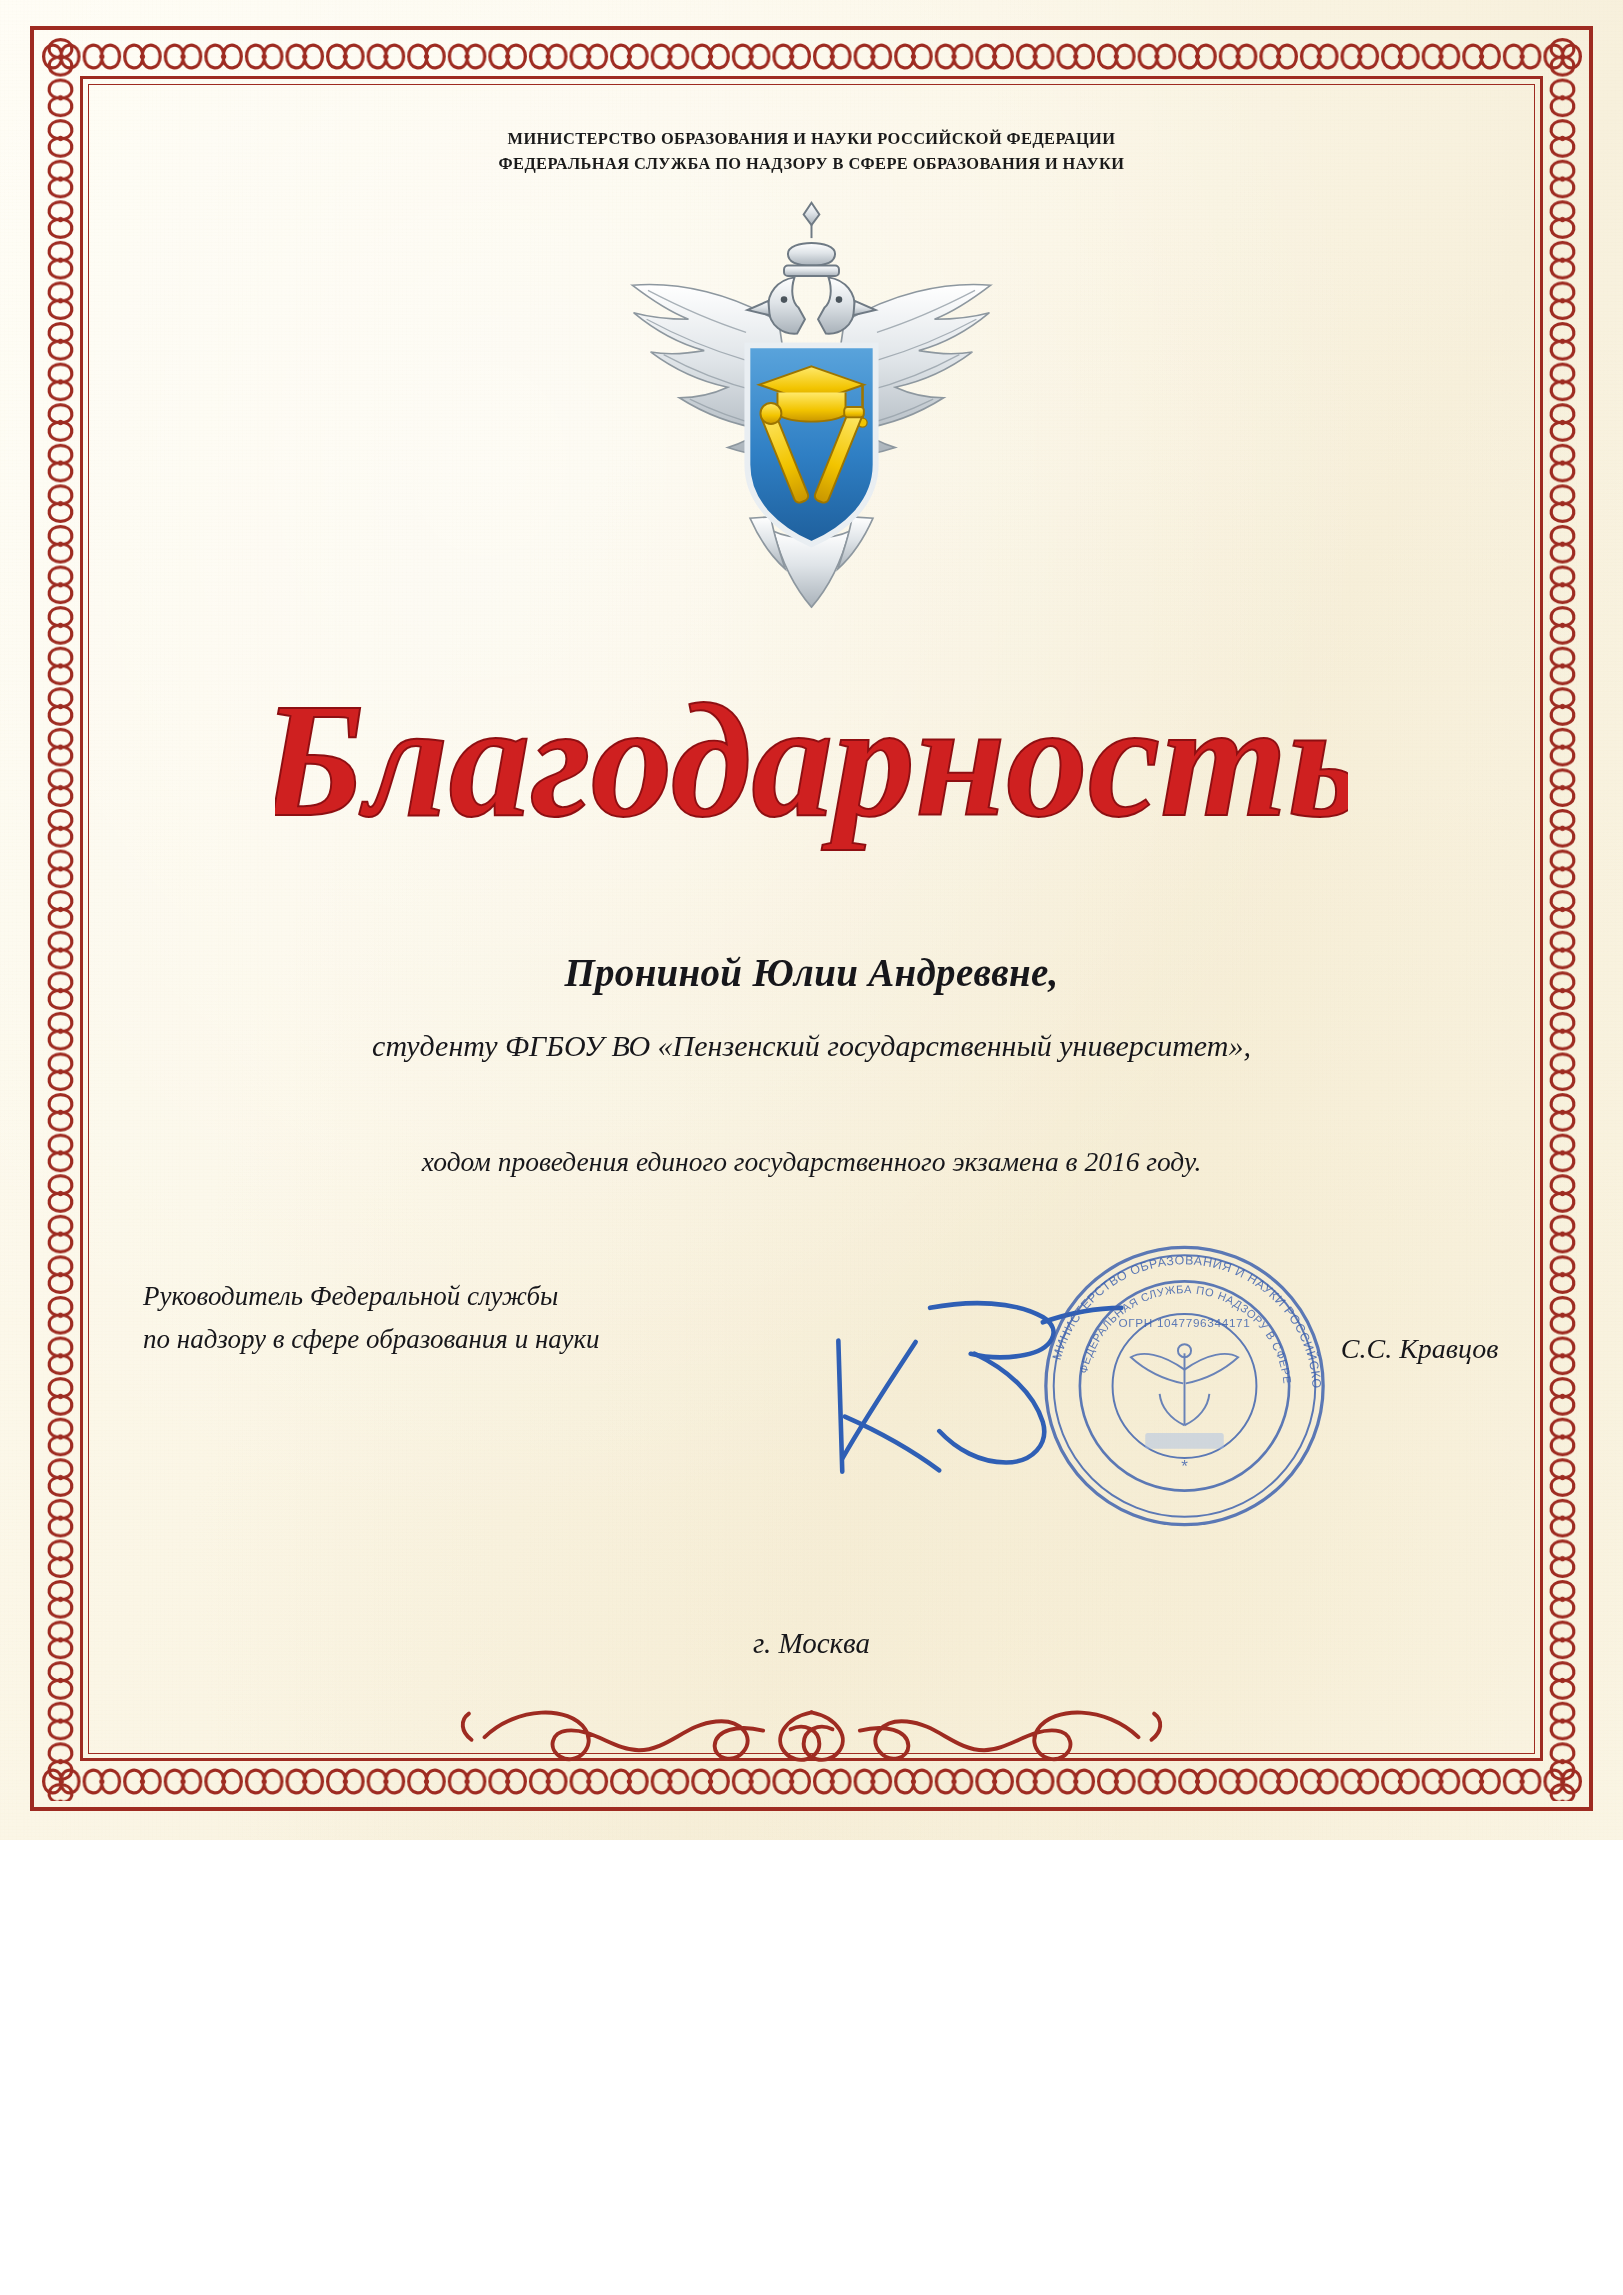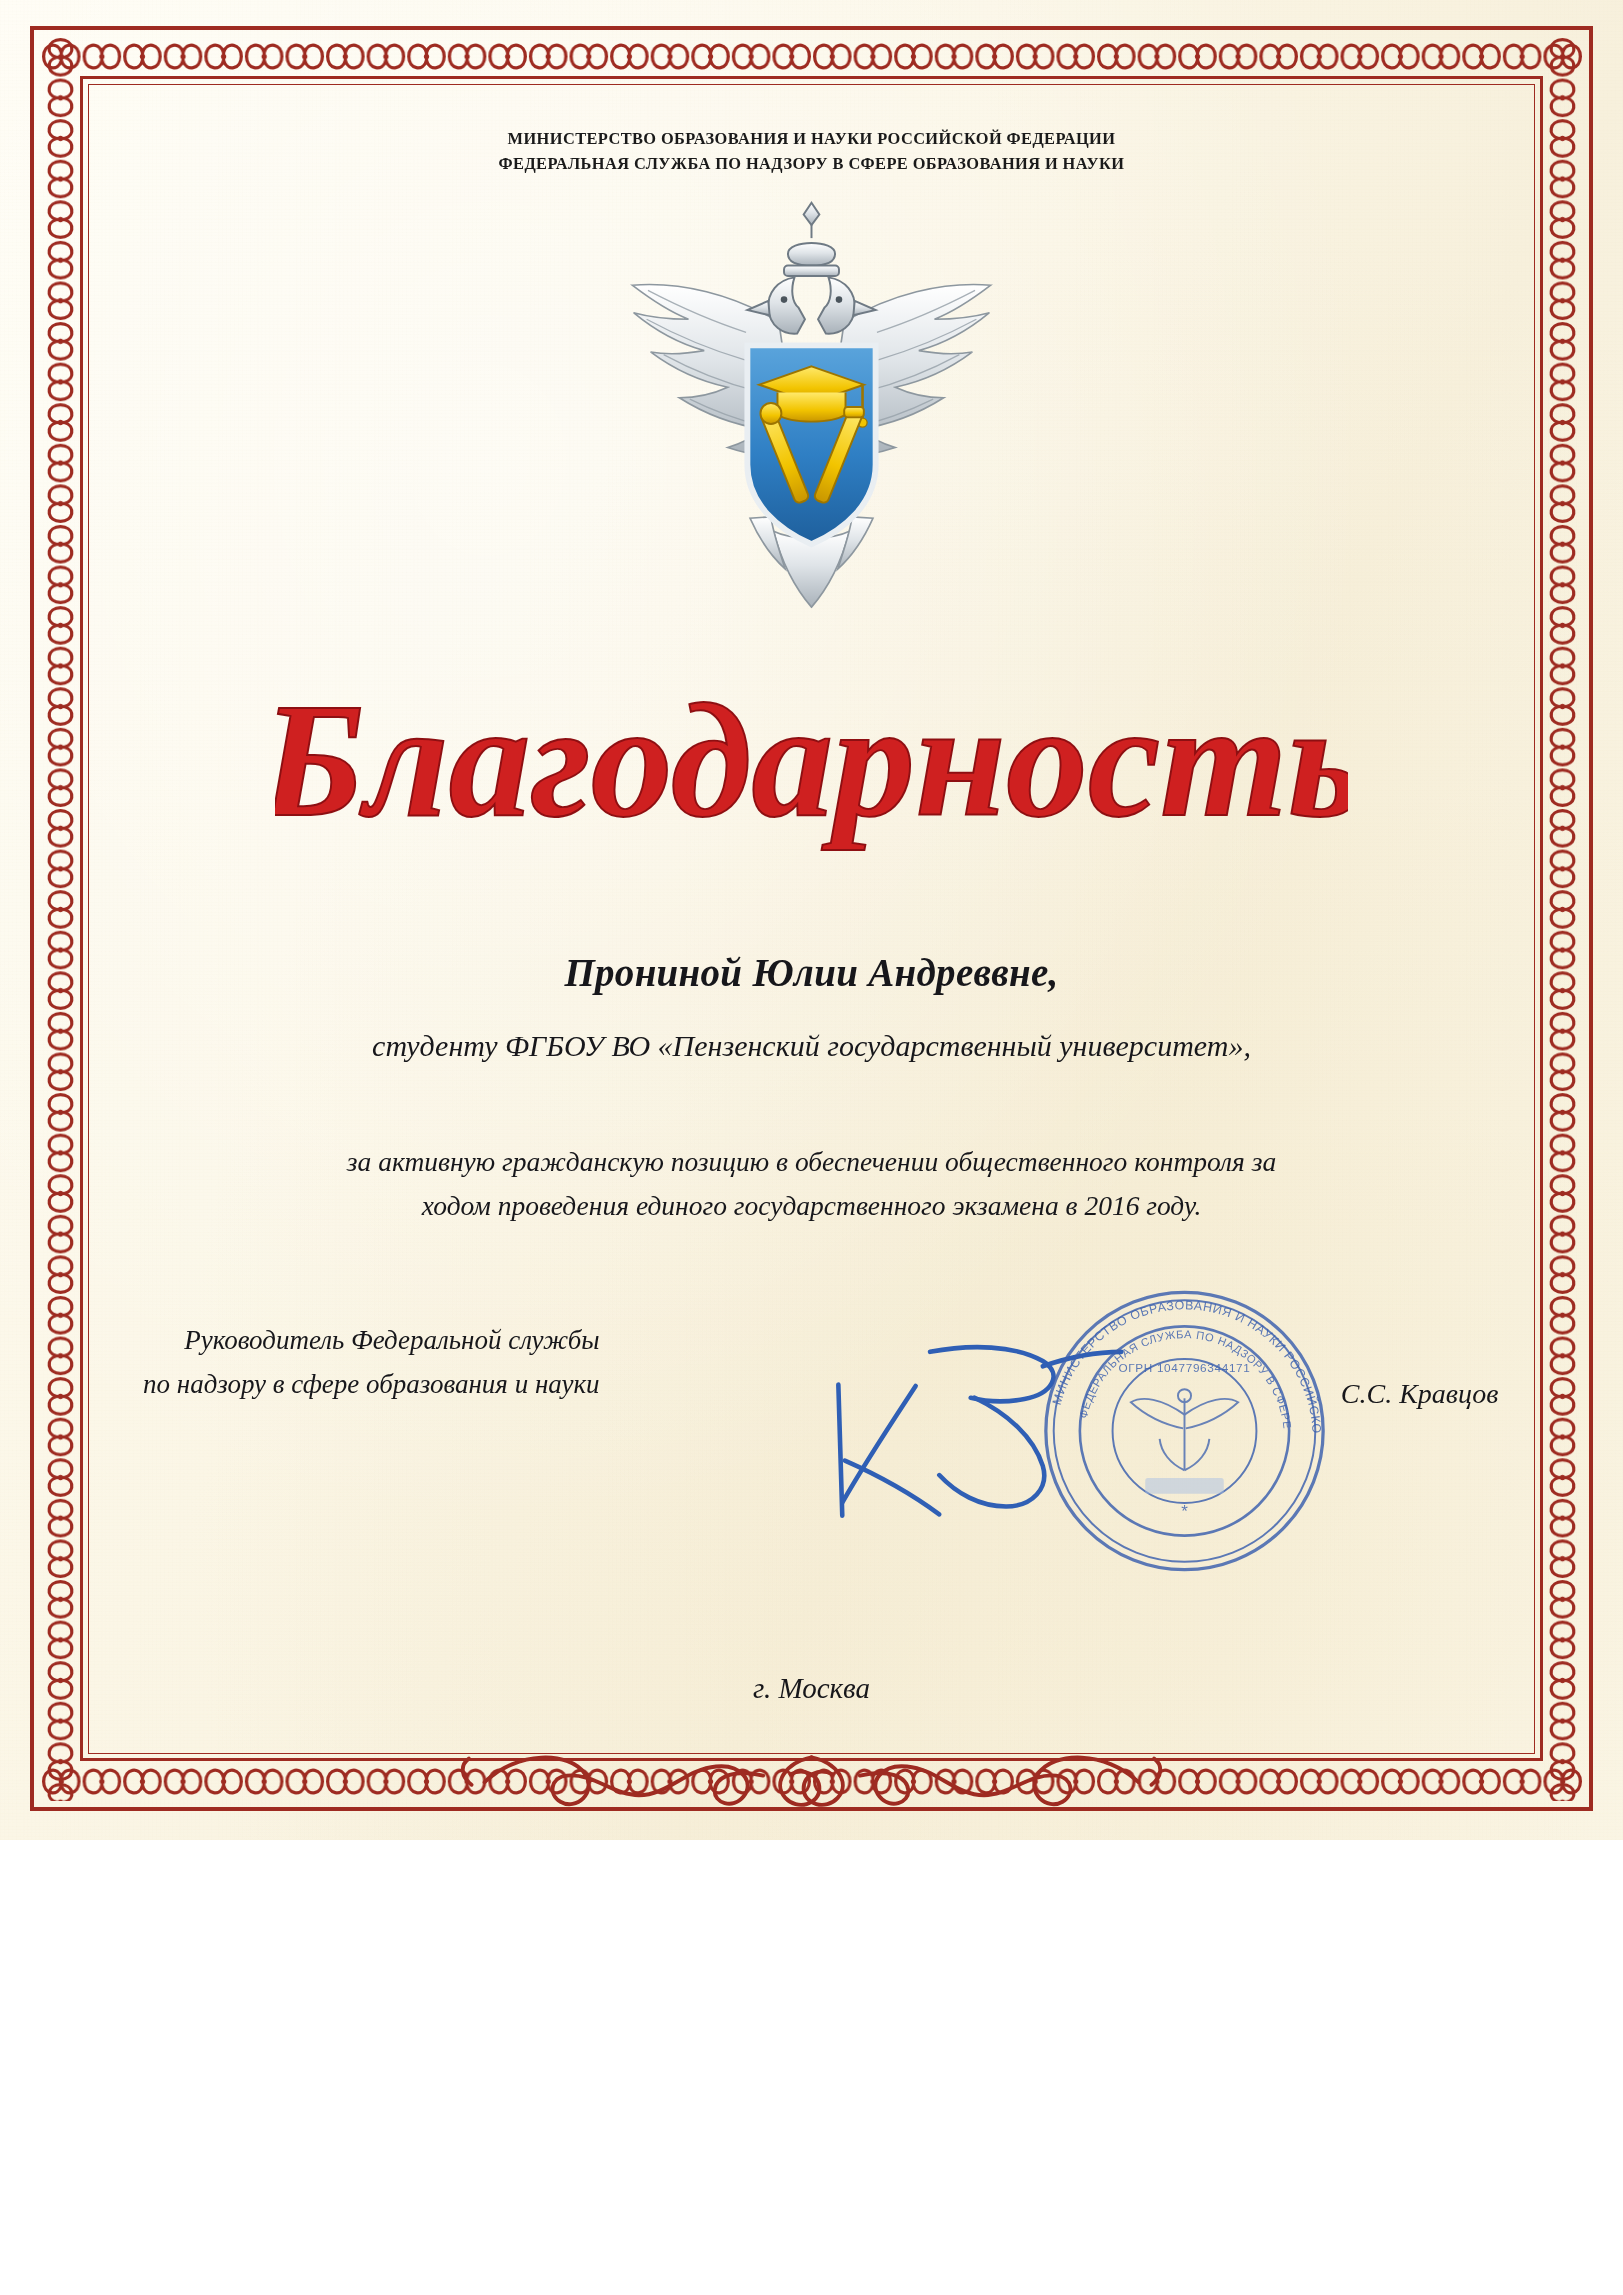--- a/index.html
+++ b/index.html
@@ -144,21 +144,20 @@
   .sig-title {
     position: absolute;
     left: 38px;
     top: 6.5px;
     font-family: "Liberation Serif", serif;
     font-style: italic;
     font-size: 27px;
     line-height: 1.6;
     color: #17171b;
     white-space: nowrap;
-    text-align: right;
   }
   .sig-name {
     position: absolute;
     right: 19.6px;
     top: 65px;
     font-family: "Liberation Serif", serif;
     font-style: italic;
     font-size: 28px;
     color: #17171b;
   }
@@ -366,21 +365,20 @@
     <div class="title">
       <svg width="1073" height="262" viewBox="0 0 1640 400">
         <text x="820" y="270" text-anchor="middle" font-family="Liberation Serif, serif" font-style="italic" font-weight="bold" font-size="250" fill="#cf2020" stroke="#8e0f12" stroke-width="3">Благодарность</text>
       </svg>
     </div>
 
     <div class="recipient">Прониной Юлии Андреввне,</div>
     <div class="org">студенту ФГБОУ ВО «Пензенский государственный университет»,</div>
 
     <div class="reason">
-      <div>за активную гражданскую позицию в обеспечении общественного контроля за</div>
       <div>ходом проведения  единого государственного экзамена в 2016 году.</div>
     </div>
 
     <div class="sig-block">
       <div class="sig-title">
         <div>Руководитель Федеральной службы</div>
         <div>по надзору в сфере образования и науки</div>
       </div>
 
       <div class="signature-mark">

